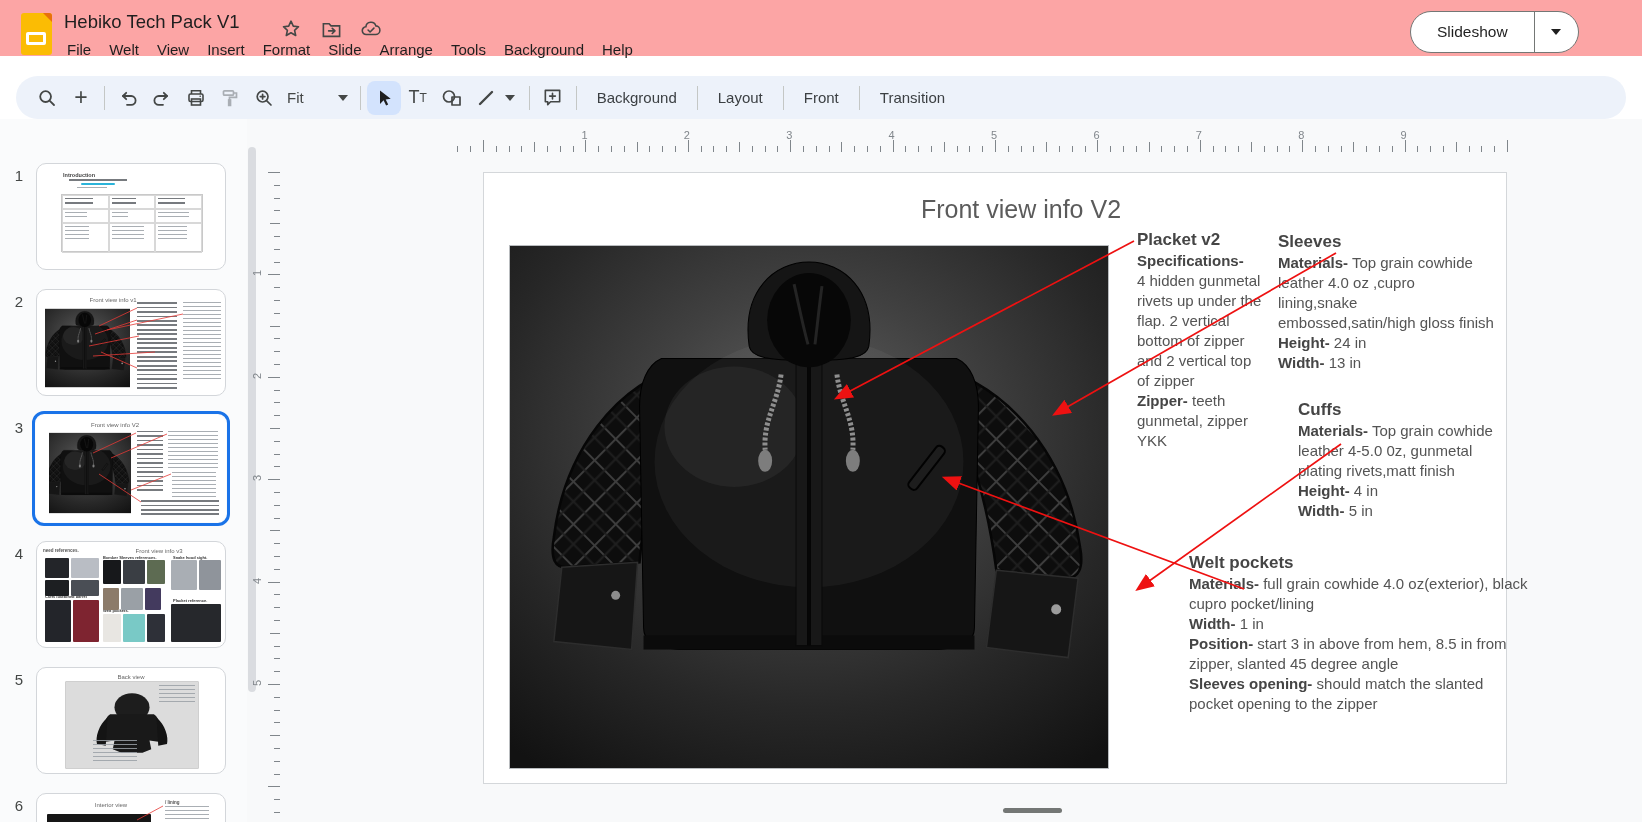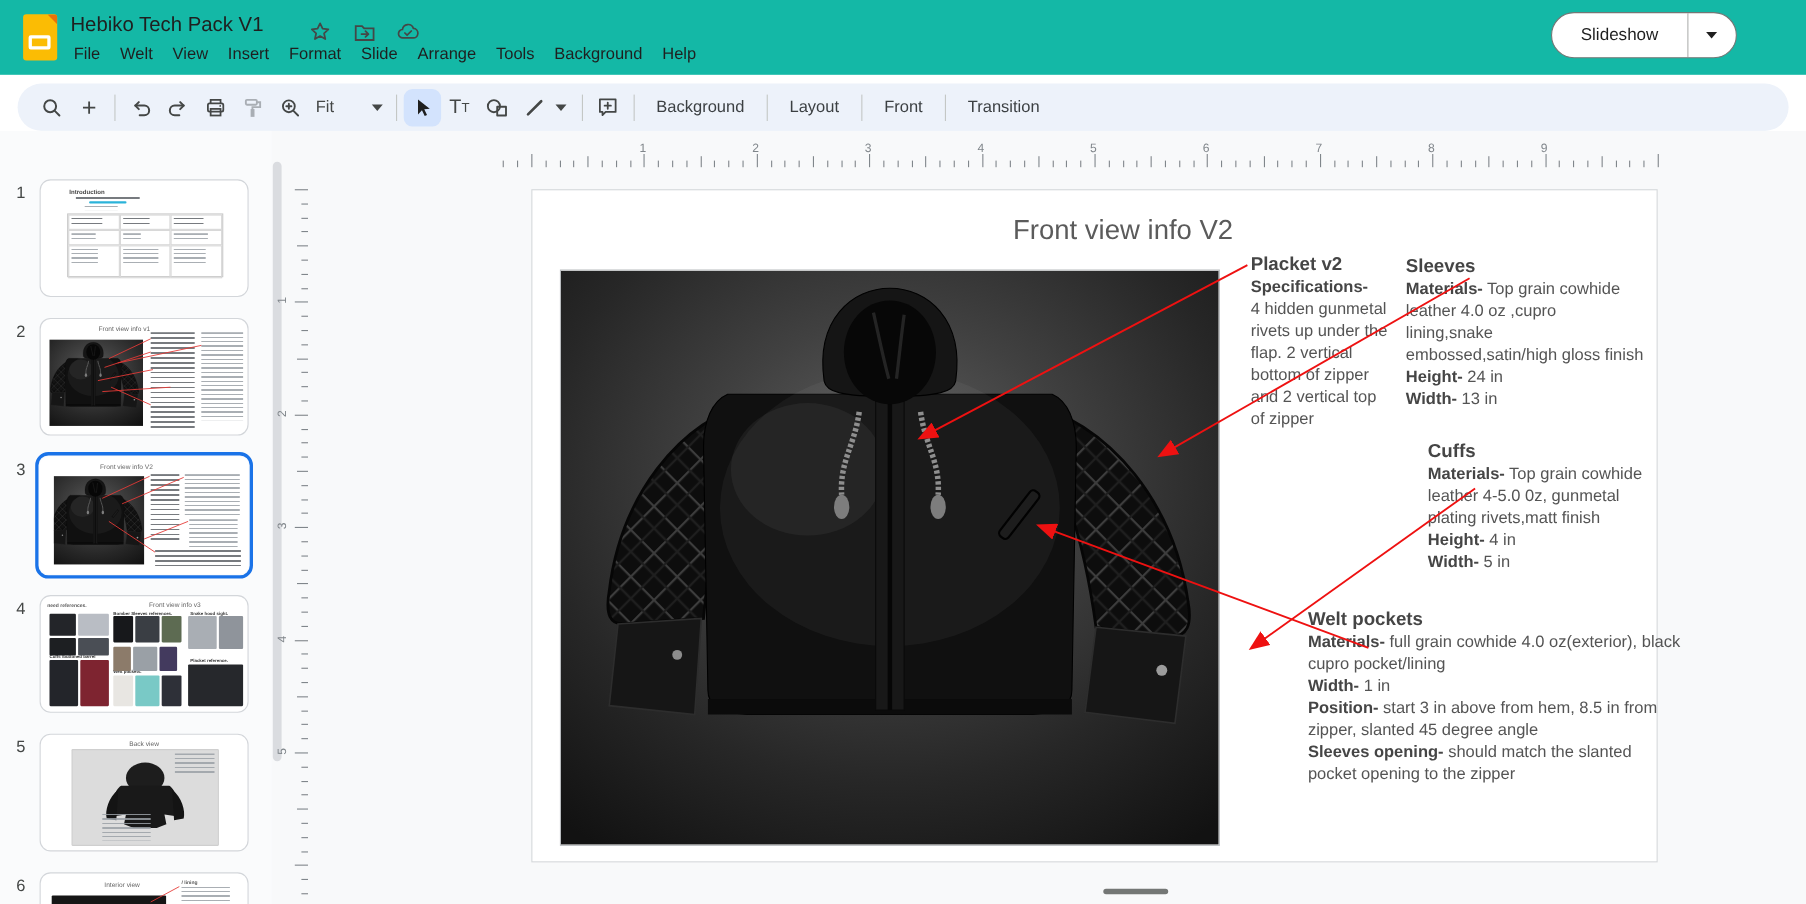--- a/index.html
+++ b/index.html
@@ -1,20 +1,20 @@
 <!DOCTYPE html>
 <html><head>
 <meta charset="utf-8">
 <style>
   * { margin:0; padding:0; box-sizing:border-box; }
   html,body { width:1642px; height:822px; overflow:hidden; background:#fff;
               font-family:"Liberation Sans", sans-serif; }
 
   
-  #header { position:absolute; left:0; top:0; width:1642px; height:68px; background:#14b8a6; }
+  #header { position:absolute; left:0; top:0; width:1642px; height:56px; background:#fca5a5; }
   #logo { position:absolute; left:21px; top:13px; width:31px; height:42px; background:#fbbc04; border-radius:3px; }
   #logo .fold { position:absolute; right:0; top:0; width:0; height:0;
     border-left:9px solid transparent; border-top:9px solid #e8710a; border-radius:0 3px 0 0; }
   #logo .page { position:absolute; left:5px; top:19px; width:20px; height:13px;
     border:3.5px solid #fff; border-radius:2px; }
   #doc-title { position:absolute; left:64px; top:11px; font-size:18.5px; color:#1f1f1f; }
   .title-icons { position:absolute; left:276px; top:14px; display:flex; gap:10px; align-items:center; }
   .hbtn { width:30px; height:30px; display:flex; align-items:center; justify-content:center;
           border-radius:50%; color:#444746; }
   #menu-row { position:absolute; left:58px; top:38px; display:flex; }
@@ -581,20 +581,21 @@
   <div id="canvas">
     <div id="slide-title">Front view info V2</div>
     <svg id="jacket-img" viewBox="0 0 600 520" preserveAspectRatio="none">
       <use href="#jacket-front"></use>
     </svg>
     <div id="spec-blocks">
         <div class="spec" style="left: 653px; top: 56px; width: 128px;">
           <h3>Placket v2</h3>
           <div><b>Specifications-</b></div>
           <div>4 hidden gunmetal rivets up under the flap. 2 vertical bottom of zipper and 2 vertical top of zipper</div>
+          <div><b>Zipper-</b> teeth gunmetal, zipper YKK</div>
         </div>
         <div class="spec" style="left: 794px; top: 58px; width: 216px;">
           <h3>Sleeves</h3>
           <div><b>Materials-</b> Top grain cowhide leather 4.0 oz ,cupro lining,snake embossed,satin/high gloss finish</div>
           <div><b>Height-</b> 24 in</div>
           <div><b>Width-</b> 13 in</div>
         </div>
         <div class="spec" style="left: 814px; top: 226px; width: 210px;">
           <h3>Cuffs</h3>
           <div><b>Materials-</b> Top grain cowhide leather 4-5.0 0z, gunmetal plating rivets,matt finish</div>

